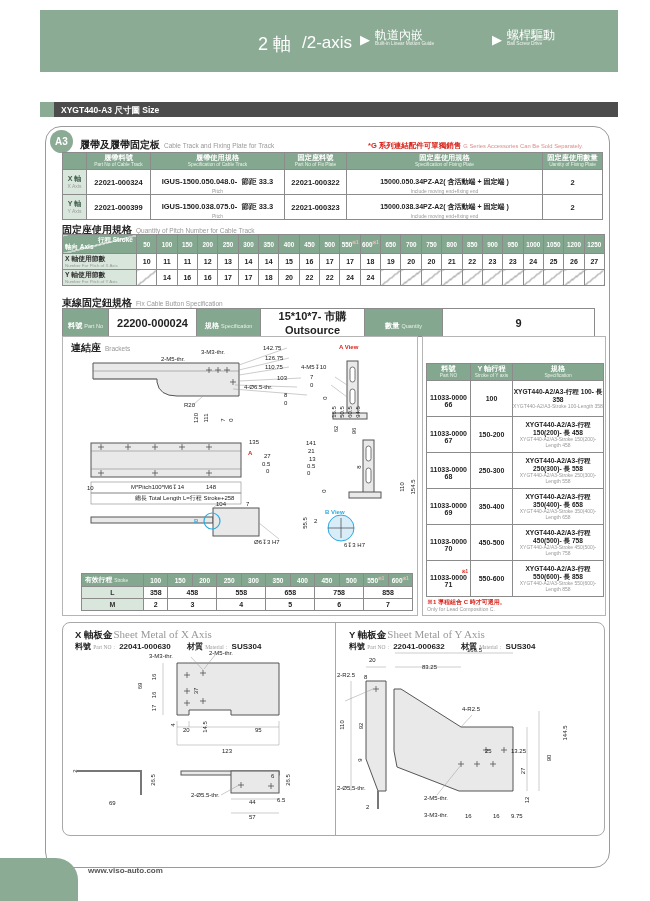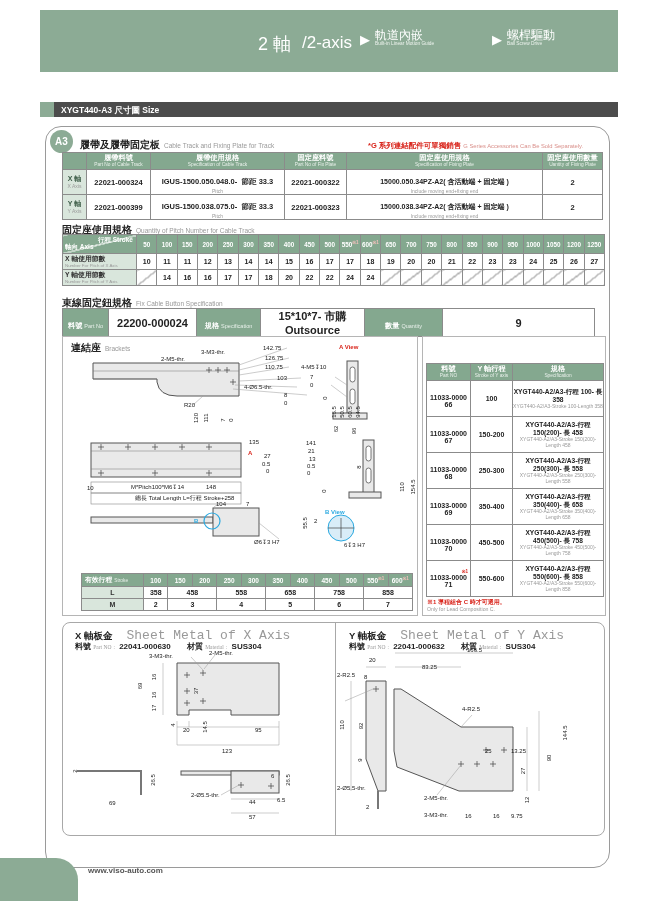--- a/index.html
+++ b/index.html
@@ -86,21 +86,21 @@
 .bp td.st{font-size:7px;font-weight:bold}
 .bp td.sp .cjk{font-size:6.6px;font-weight:bold;line-height:7.5px}
 .bp td.sp .en{font-size:5px;color:#999;line-height:6px}
 .bp-note{font-size:6px;color:#333;line-height:7px}
 .bp-note .rm{color:#D9251C;font-weight:bold}
 .bp-note .en{color:#999;font-size:5.2px}
 
 .sheets{left:62px;top:622px;width:543px;height:214px;border:1px solid #a8a8a8;border-radius:8px}
 .vdiv{position:absolute;left:272px;top:0;width:0;height:100%;border-left:1px solid #a8a8a8}
 .sh-title{font-size:9.5px;font-weight:bold;color:#222;white-space:nowrap}
-.sh-title .en{font-family:Liberation Mono, monospace;font-size:13px;color:#999;font-weight:normal;margin-left:14px}
+.sh-title .en{font-family:Liberation Serif, serif;font-size:11px;color:#999;font-weight:normal;margin-left:1px}
 .sh-meta{font-size:8px;font-weight:bold;color:#222;white-space:nowrap}
 .sh-meta .sm{font-family:"Liberation Serif",serif;font-size:5.5px;color:#999;font-weight:normal}
 
 .ftab{left:0;top:858px;width:78px;height:43px;background:#8CAB95;border-radius:0 22px 0 0}
 .url{left:88px;top:866px;font-size:8px;font-weight:bold;color:#555}
 </style>
 </head>
 <body>
 
 <div class="abs banner">

